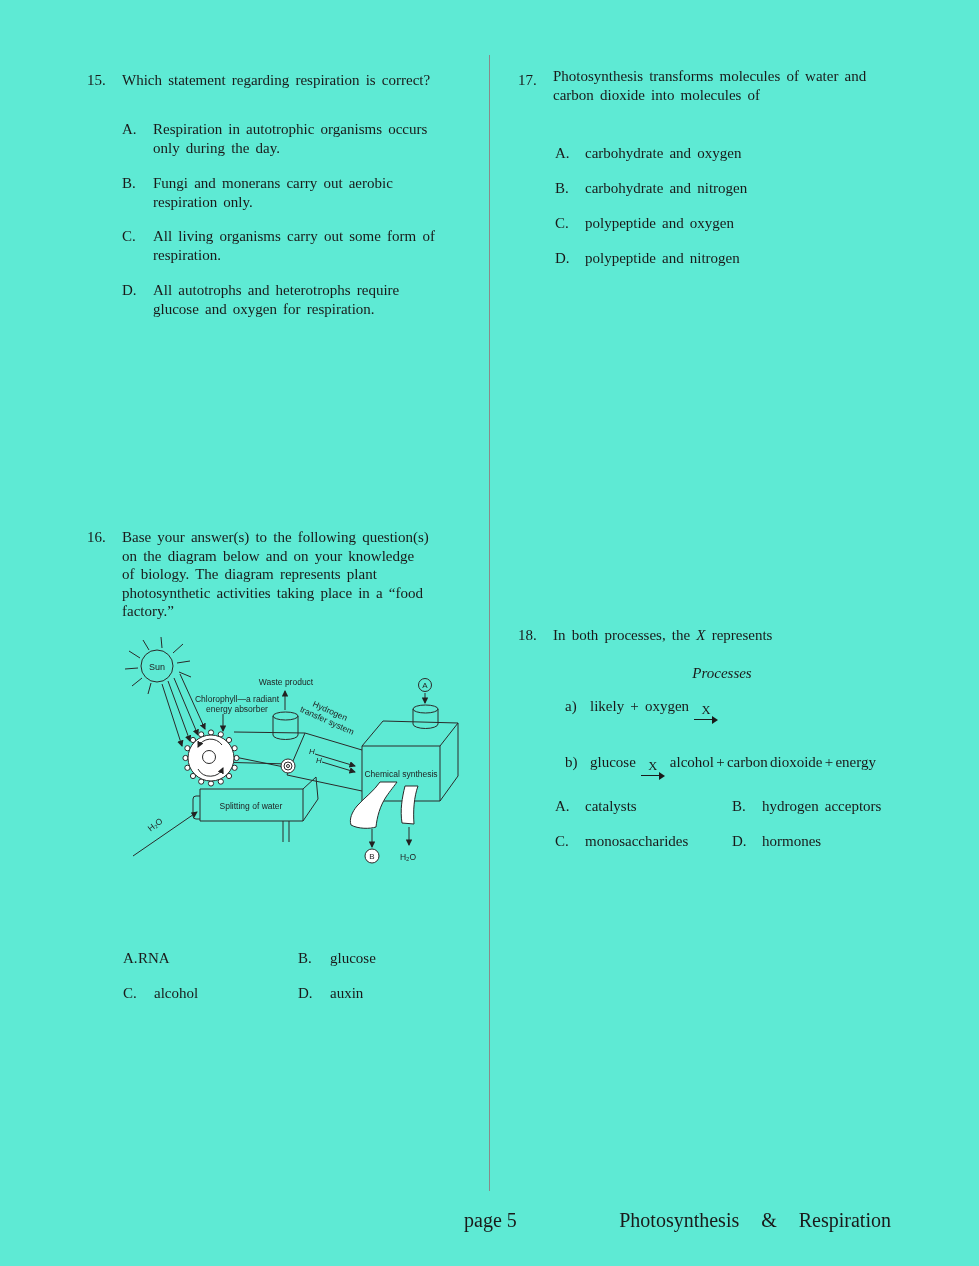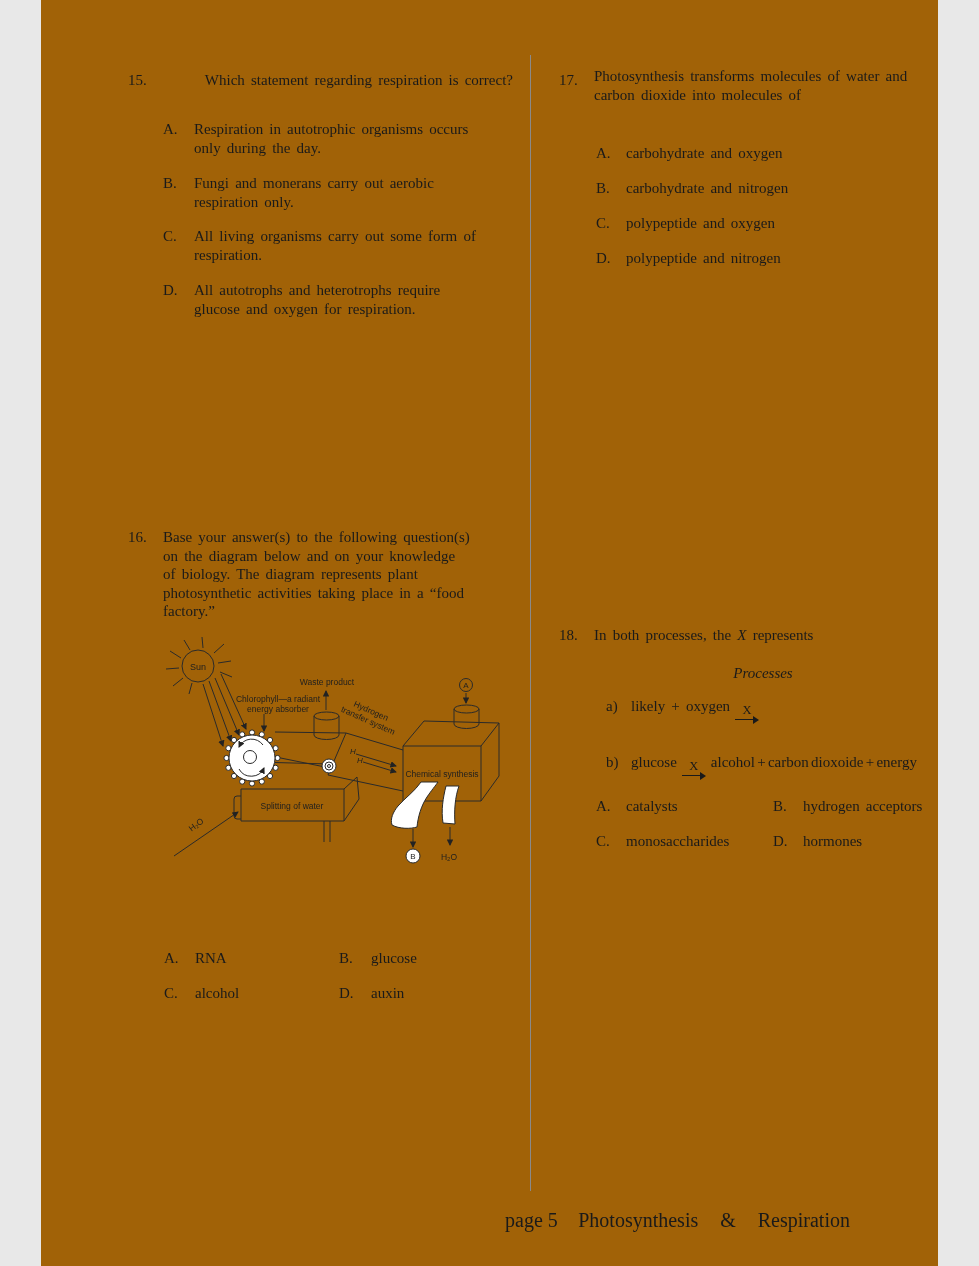--- a/index.html
+++ b/index.html
@@ -1,18 +1,18 @@
 <!DOCTYPE html>
 <html><head>
 <meta charset="utf-8">
 <style>
   html,body { margin:0; padding:0; background:#e8e8e8; }
   .page {
-    position:relative; width:897px; height:1266px; margin:0 auto;
-    background:#a16207; overflow:hidden;
+    position:relative; width:979px; height:1266px; margin:0 auto;
+    background:#5eead4; overflow:hidden;
     font-family:"Liberation Serif", serif; color:#1a1a1a;
     font-size:15px; line-height:18.5px;
   }
   .abs { position:absolute; }
   .ml  { white-space:pre-line; }
   .just { word-spacing:2.4px; }
   .divider { position:absolute; left:489px; top:55px; width:1px; height:1136px; background:#8a8a8a; }
   .qnum { position:absolute; }
   .opt { position:absolute; }
   .opt .letter { position:absolute; left:0; top:0; }
@@ -35,21 +35,21 @@
   svg text { font-family:"Liberation Sans", sans-serif; fill:#1f1f1f; stroke:none; }
 </style>
 </head>
 <body>
 
 <div class="page">
 
   <div class="divider"></div>
 
   <div class="qnum" style="left:87px; top:71px;">15.</div>
-  <div class="abs ml just" style="left:122px; top:71px; width:350px;text-align:right;">Which statement regarding respiration is correct?</div>
+  <div class="abs ml just" style="left:122px; top:71px; width:350px;">Which statement regarding respiration is correct?</div>
 
   <div class="opt" style="left:122px; top:120px; width:350px;">
     <span class="letter">A.</span>
     <span class="otext ml just" style="margin-left:31px;">Respiration in autotrophic organisms occurs
 only during the day.</span>
   </div>
   <div class="opt" style="left:122px; top:174px; width:350px;">
     <span class="letter">B.</span>
     <span class="otext ml just" style="margin-left:31px;">Fungi and monerans carry out aerobic
 respiration only.</span>
@@ -208,21 +208,21 @@
     <text x="139" y="172.5" font-size="8.5" text-anchor="middle">Splitting of water</text>
     <text transform="translate(45,191) rotate(-37)" font-size="8.5" text-anchor="middle">H₂O</text>
     <text x="313" y="52" font-size="8" text-anchor="middle">A</text>
     <text x="260" y="223" font-size="8" text-anchor="middle">B</text>
     <text x="296" y="224" font-size="8.5" text-anchor="middle">H₂O</text>
   </svg>
 
 
   <div class="opt" style="left:123px; top:949px; width:160px;">
     <span class="letter">A.</span>
-    <span class="otext" style="margin-left:31px;">RNA</span>
+    <span class="otext" style="margin-left:15px;">RNA</span>
   </div>
   <div class="opt" style="left:298px; top:949px; width:160px;">
     <span class="letter">B.</span>
     <span class="otext" style="margin-left:32px;">glucose</span>
   </div>
   <div class="opt" style="left:123px; top:984px; width:160px;">
     <span class="letter">C.</span>
     <span class="otext" style="margin-left:31px;">alcohol</span>
   </div>
   <div class="opt" style="left:298px; top:984px; width:160px;">

